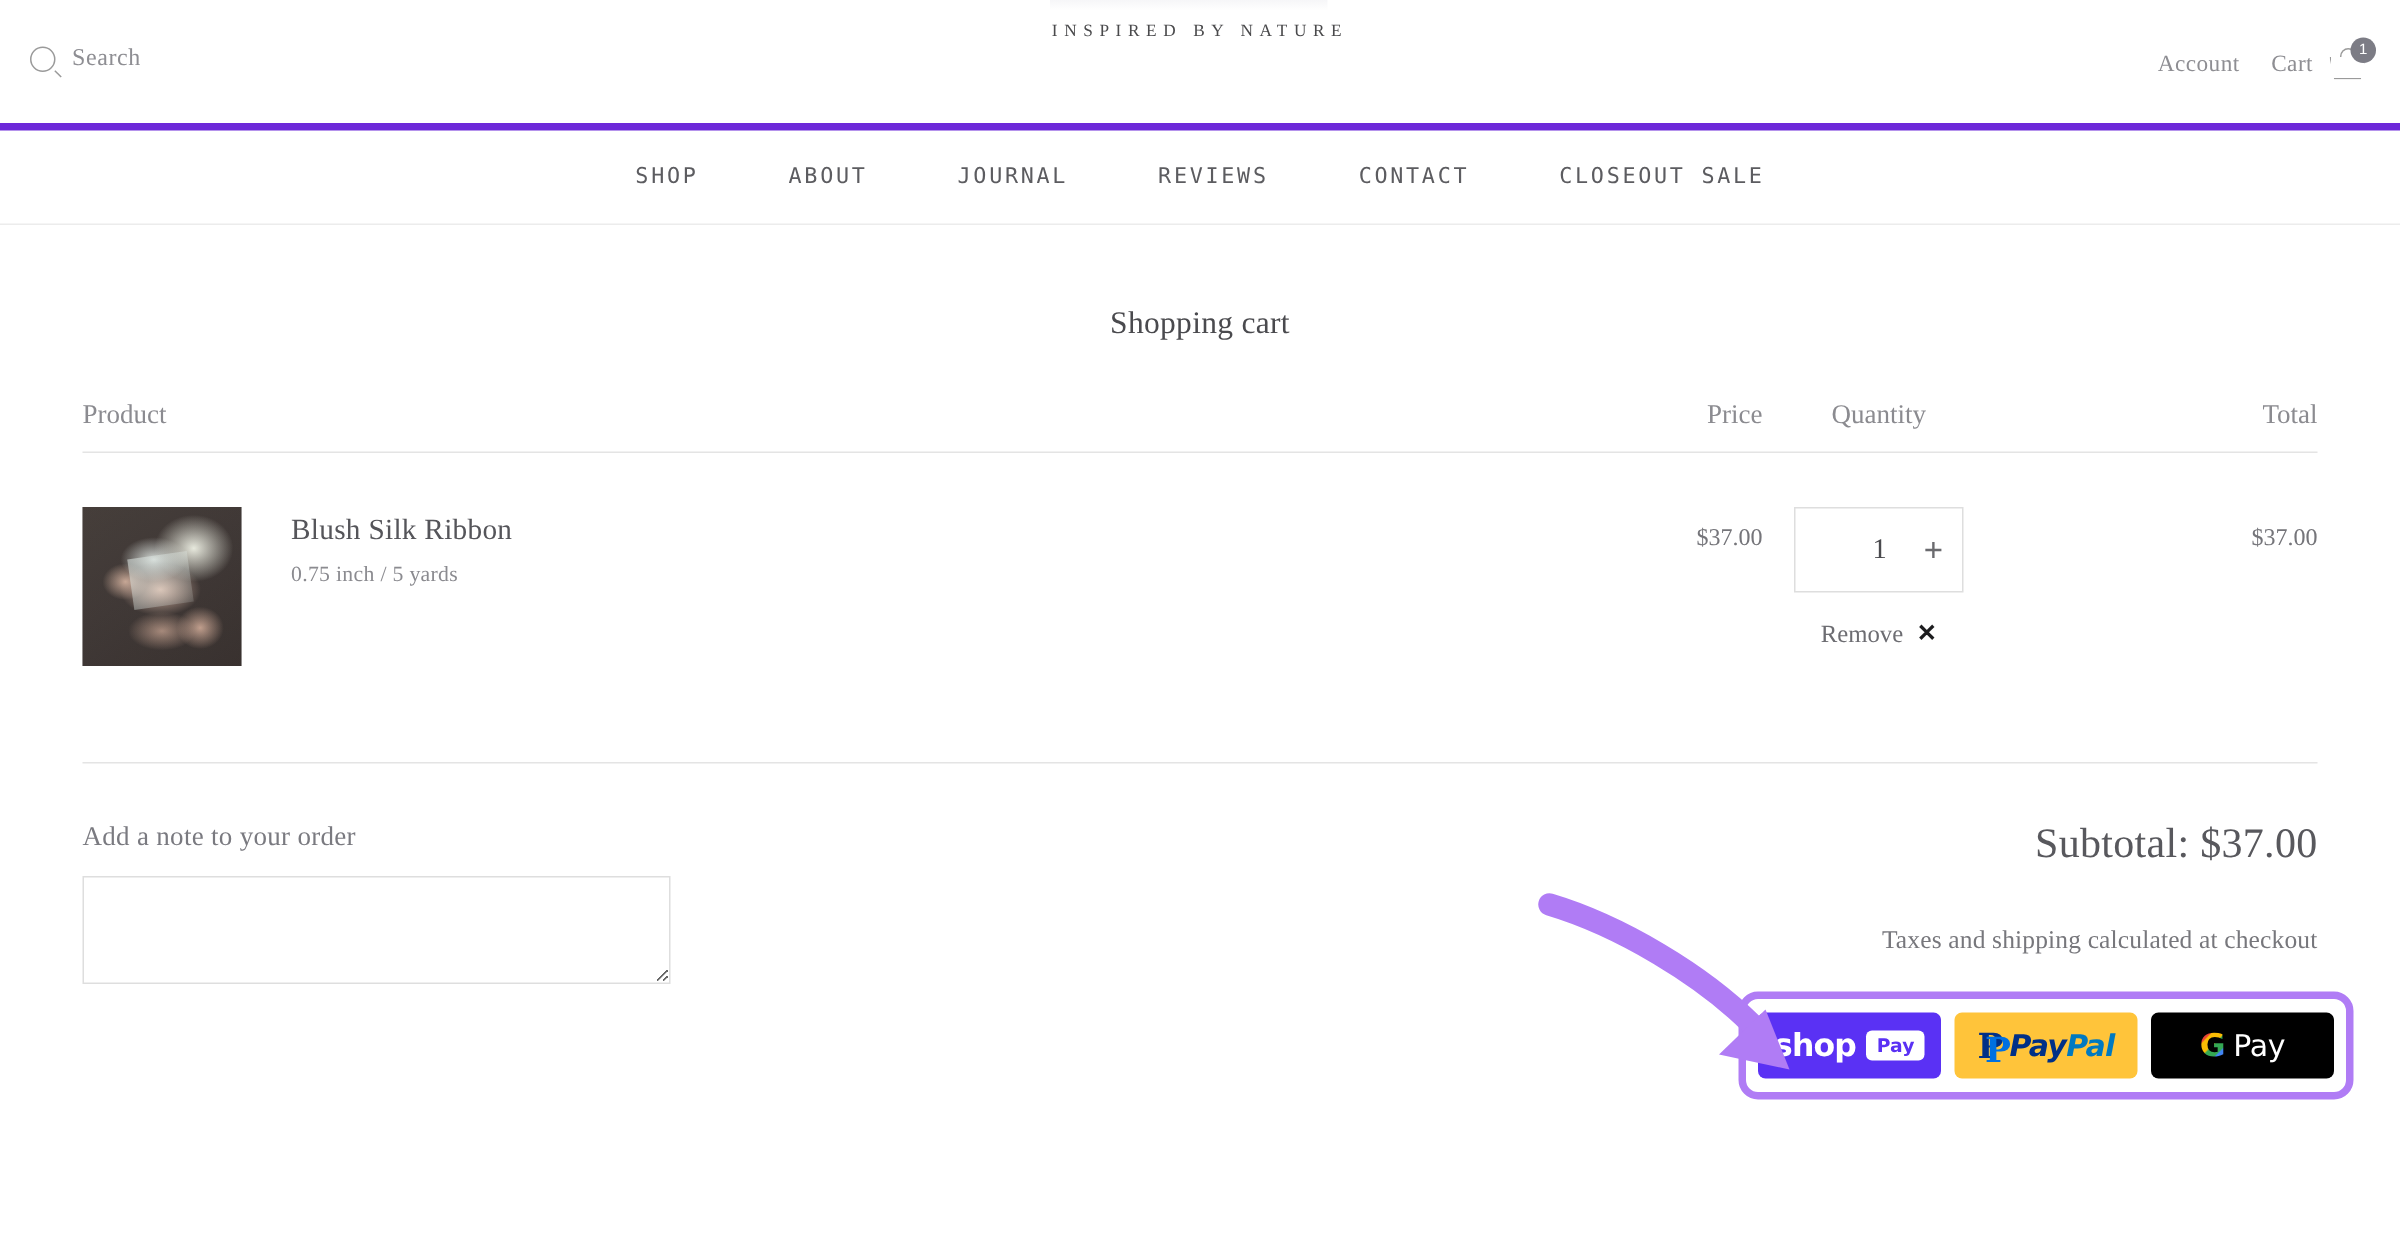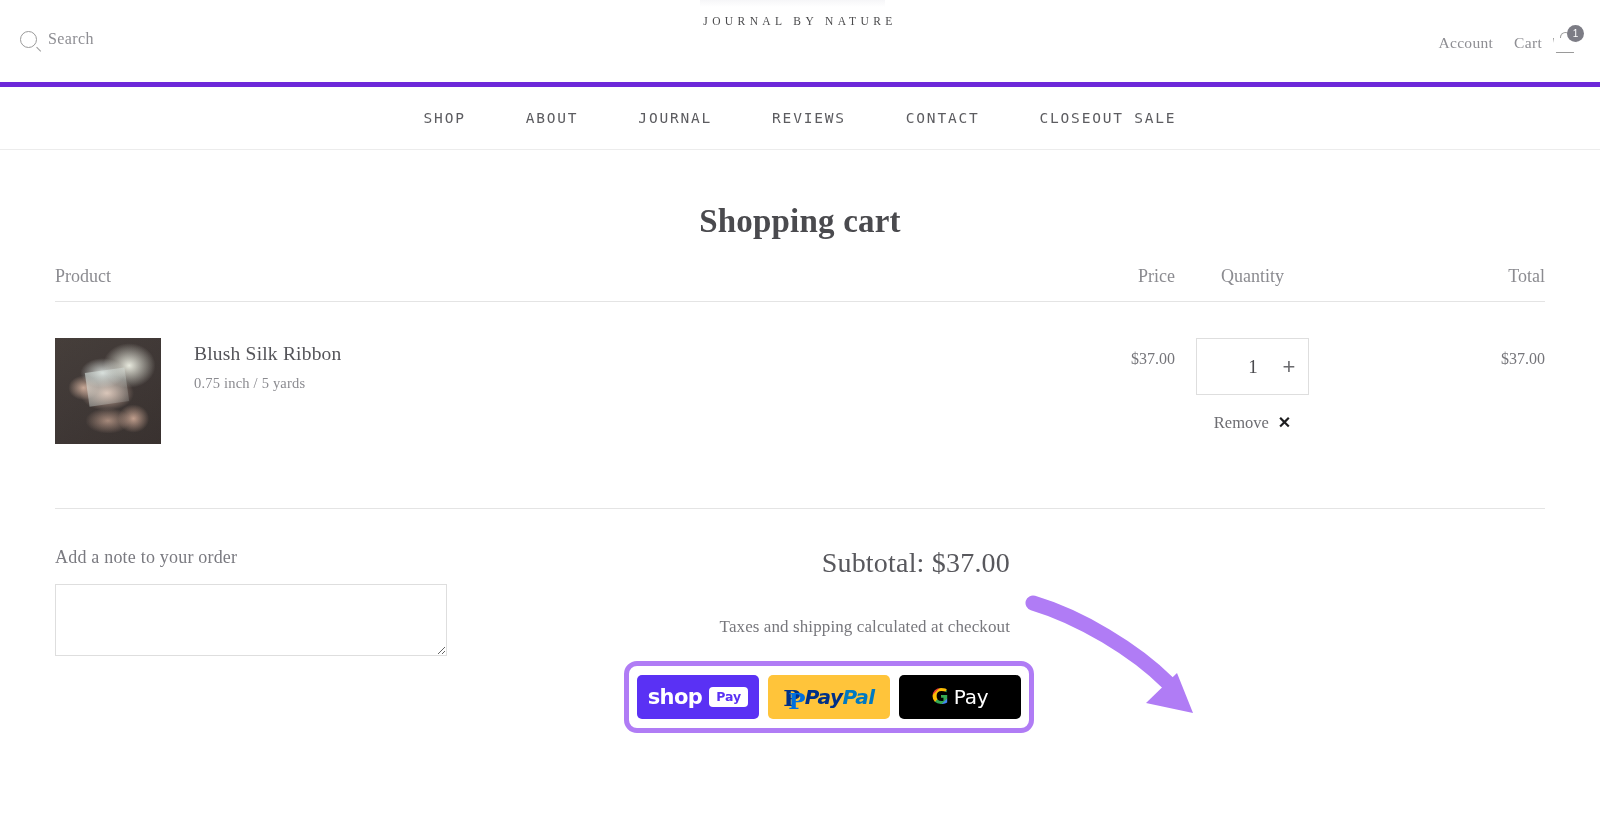--- a/index.html
+++ b/index.html
@@ -141,29 +141,29 @@
 
   
   #page {
     width: 1530px;
     margin: 0 auto;
     padding: 0 20px;
     position: relative;
   }
   #page-title {
     text-align: center;
-    font-size: 33px;
+    font-size: 21px;
     color: #4a4a4e;
-    font-weight: bold;
+    font-weight: normal;
     margin: 53px 0 17px 0;
     letter-spacing: 0.2px;
   }
 
   
-  #cart-table { margin-top: 26px; width: 100%; }
+  #cart-table { margin-top: 38px; width: 100%; }
   #cart-head {
     display: flex;
     align-items: flex-end;
     border-bottom: 1px solid #e4e4e4;
     padding-bottom: 14px;
   }
   .th {
     font-size: 18px;
     color: #8b8b90;
     font-weight: normal;
@@ -275,20 +275,21 @@
     padding-top: 12px;
   }
   #cart-divider {
     border-top: 1px solid #e4e4e4;
     margin-top: 34px;
   }
 
   
   #cart-footer {
     display: flex;
+    justify-content: space-between;
     align-items: flex-start;
     margin-top: 38px;
     position: relative;
   }
   #note-block { width: 395px; }
   #note-label {
     font-size: 18px; color: #7a7a80;
     letter-spacing: 0.2px;
   }
   #note-input {
@@ -443,21 +444,21 @@
 
 <div id="top-bar">
   <div id="top-gloss"></div>
 
   <div id="search-area">
     <span class="mag"></span>
     <span id="search-label">Search</span>
   </div>
 
   <div id="brand">
-    <div id="brand-tagline">JOURNAL BY NATURE</div>
+    <div id="brand-tagline">INSPIRED BY NATURE</div>
   </div>
 
   <div id="account-area">
     <span class="acct-link">Account</span>
     <span id="cart-link-wrap">
       <span class="acct-link">Cart</span>
       <span id="cart-icon-wrap">
         <span class="cart-handle"></span>
         <span class="cart-basket"></span>
         <span id="cart-badge">1</span>

